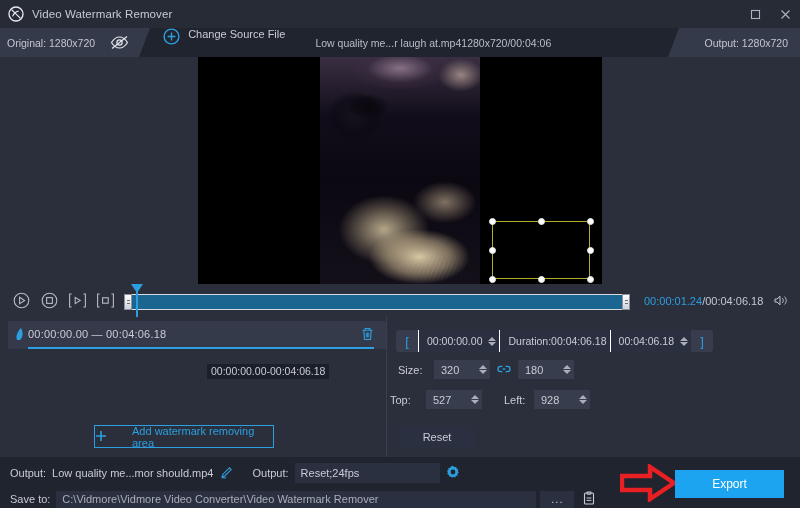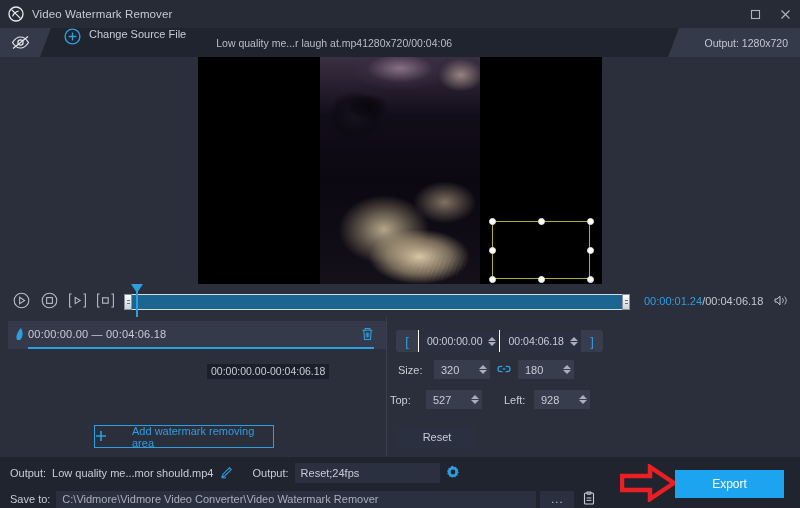--- a/index.html
+++ b/index.html
@@ -251,20 +251,21 @@
       </div>
       <div class="win-btn close">
         <svg width="11" height="11" viewBox="0 0 11 11">
             <path d="M1.5 1.5 L9.5 9.5 M9.5 1.5 L1.5 9.5" stroke="#aeb3bf" stroke-width="1.1"></path>
           </svg>
       </div>
     </div>
   </div>
 
   <div class="toolbar">
+    <div class="tb-orig">Original: 1280x720</div>
     <div class="tb-eye">
       <svg width="19" height="15" viewBox="0 0 19 15">
         <path d="M1.5 7.5 C4 3.5 7 2 9.5 2 C12 2 15 3.5 17.5 7.5 C15 11.5 12 13 9.5 13 C7 13 4 11.5 1.5 7.5 Z" fill="none" stroke="#e4e7ec" stroke-width="1.2"></path>
         <circle cx="9.5" cy="7.5" r="2.6" fill="none" stroke="#e4e7ec" stroke-width="1.2"></circle>
         <path d="M2 13.5 L17 1.5" stroke="#e4e7ec" stroke-width="1.3"></path>
       </svg>
     </div>
     <div class="tb-change">
       <span>
         <svg width="17" height="17" viewBox="0 0 17 17">
@@ -388,20 +389,23 @@
   </div>
 
   <div class="trim-row">
     <span class="bracket">[</span>
     <span class="tfield">
       <span>00:00:00.00</span>
       <span class="spin">
           <i class="up"></i>
           <i class="dn"></i>
         </span>
+    </span>
+    <span class="tfield">
+      <span>Duration:00:04:06.18</span>
     </span>
     <span class="tfield">
       <span>00:04:06.18</span>
       <span class="spin">
           <i class="up"></i>
           <i class="dn"></i>
         </span>
     </span>
     <span class="bracket">]</span>
   </div>

